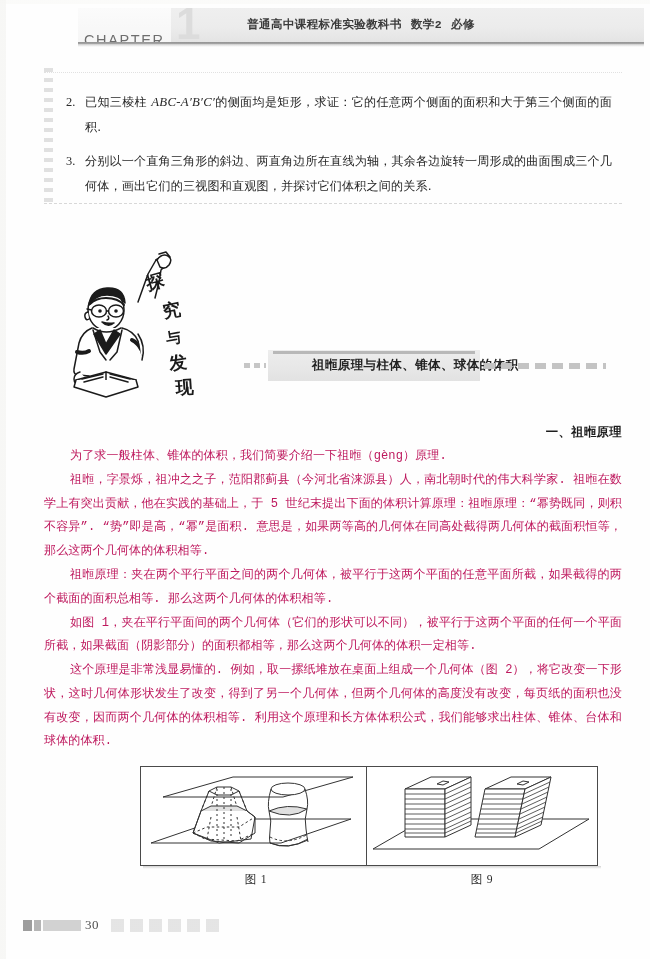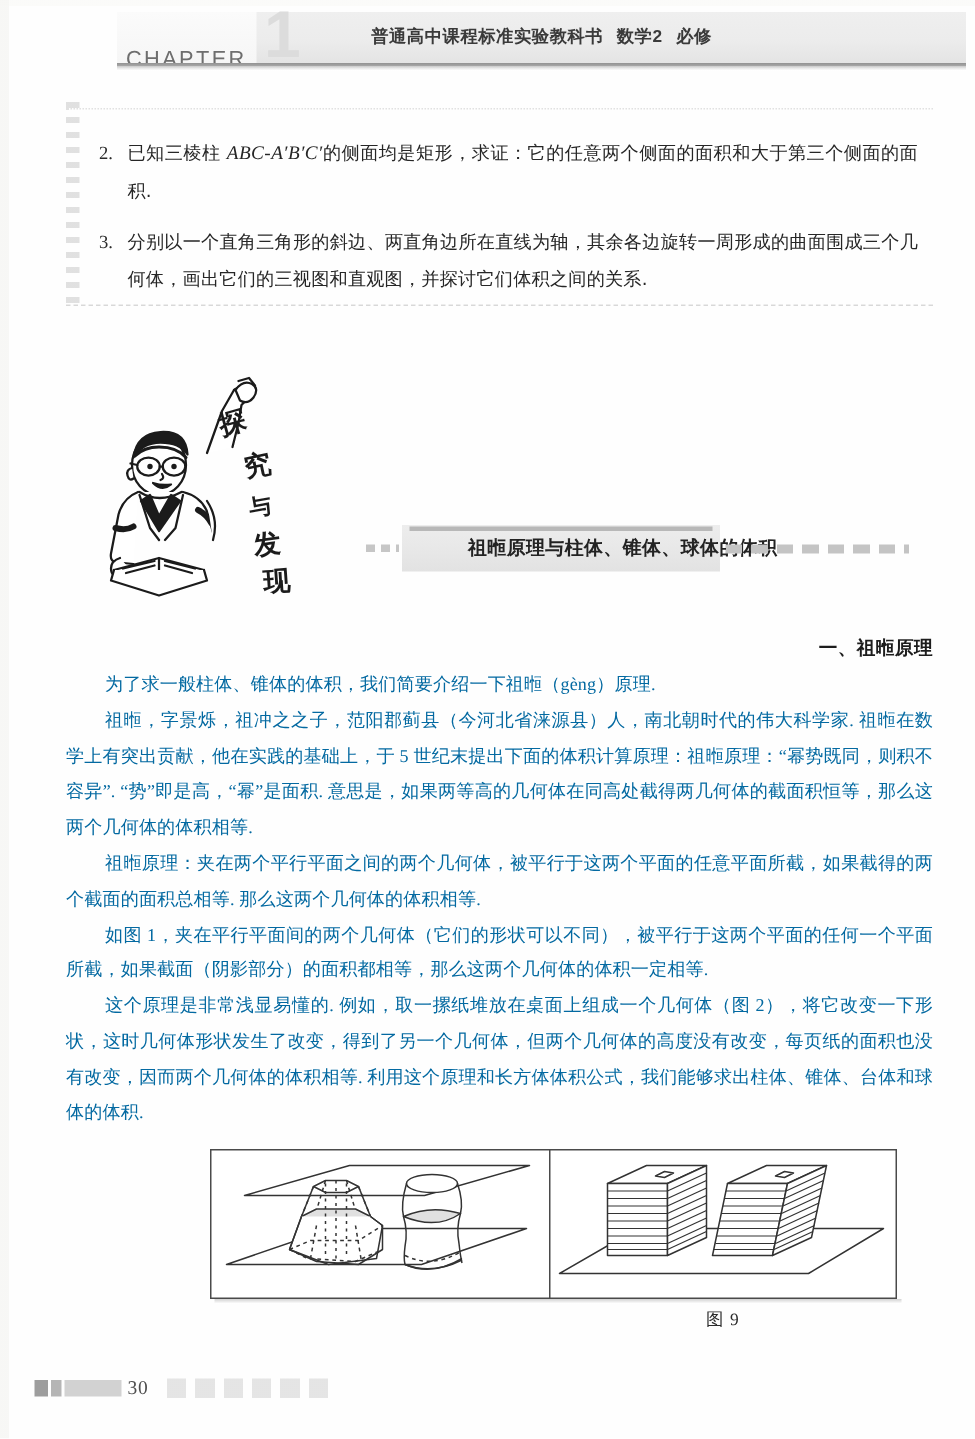--- a/index.html
+++ b/index.html
@@ -76,21 +76,21 @@
     color: #6e6e6e;
     font-weight: 400;
     margin-top: 16px;
   }
   .header-title {
     position: absolute;
     left: 0;
     top: 9px;
     width: 100%;
     text-align: center;
-    font-family: Liberation Sans, sans-serif;
+    font-family: Liberation Mono, monospace;
     font-size: 11.5px;
     font-weight: 700;
     color: #3a3a3a;
     letter-spacing: 0.4px;
   }
   .header-title .gap { display:inline-block; width: 9px; }
   .header-shadow {
     position: absolute;
     left: 0;
     top: 34px;
@@ -251,24 +251,24 @@
   .sec-head {
     font-family: "DejaVu Sans", sans-serif;
     font-size: 12.4px;
     font-weight: 700;
     color: #1d1d1d;
     margin: 0 0 4px 26px;
     letter-spacing: 0.3px;
     text-align: right;
   }
   .para {
-    font-family: Liberation Serif, serif;
+    font-family: Liberation Mono, monospace;
     font-size: 12.05px;
     line-height: 23.6px;
-    color: #0369a1;
+    color: #be185d;
     text-align: justify;
     text-justify: inter-ideograph;
     margin: 0 0 0.5px 0;
     text-indent: 26px;
     letter-spacing: 0.1px;
   }
 
   
   .figures {
     position: absolute;
@@ -517,20 +517,21 @@
           <path d="M128 44 q18 -8 38 -2 q-16 11 -38 2 z" fill="#e0e0e0"></path>
 
           <path d="M129 76 q18 8 38 -4"></path>
           <path d="M129 70 q18 9 38 -3" stroke-dasharray="2.5,2.5"></path>
 
           <path d="M129 76 q18 7 38 -3"></path>
         </g>
       </svg>
     </div>
     <div class="fig-frame-shadow"></div>
+    <div class="fig-cap">图 1</div>
   </div>
 
   <div class="fig fig-b">
     <div class="fig-frame">
       <svg width="230" height="98" viewBox="0 0 230 98">
         <g fill="none" stroke="#333333" stroke-width="1" stroke-linejoin="round">
 
           <path d="M6 82 L58 52 L222 52 L172 82 z" fill="#ffffff"></path>
 
           <path d="M38 22 L64 10 L104 10 L78 22 z" fill="#ffffff"></path>

